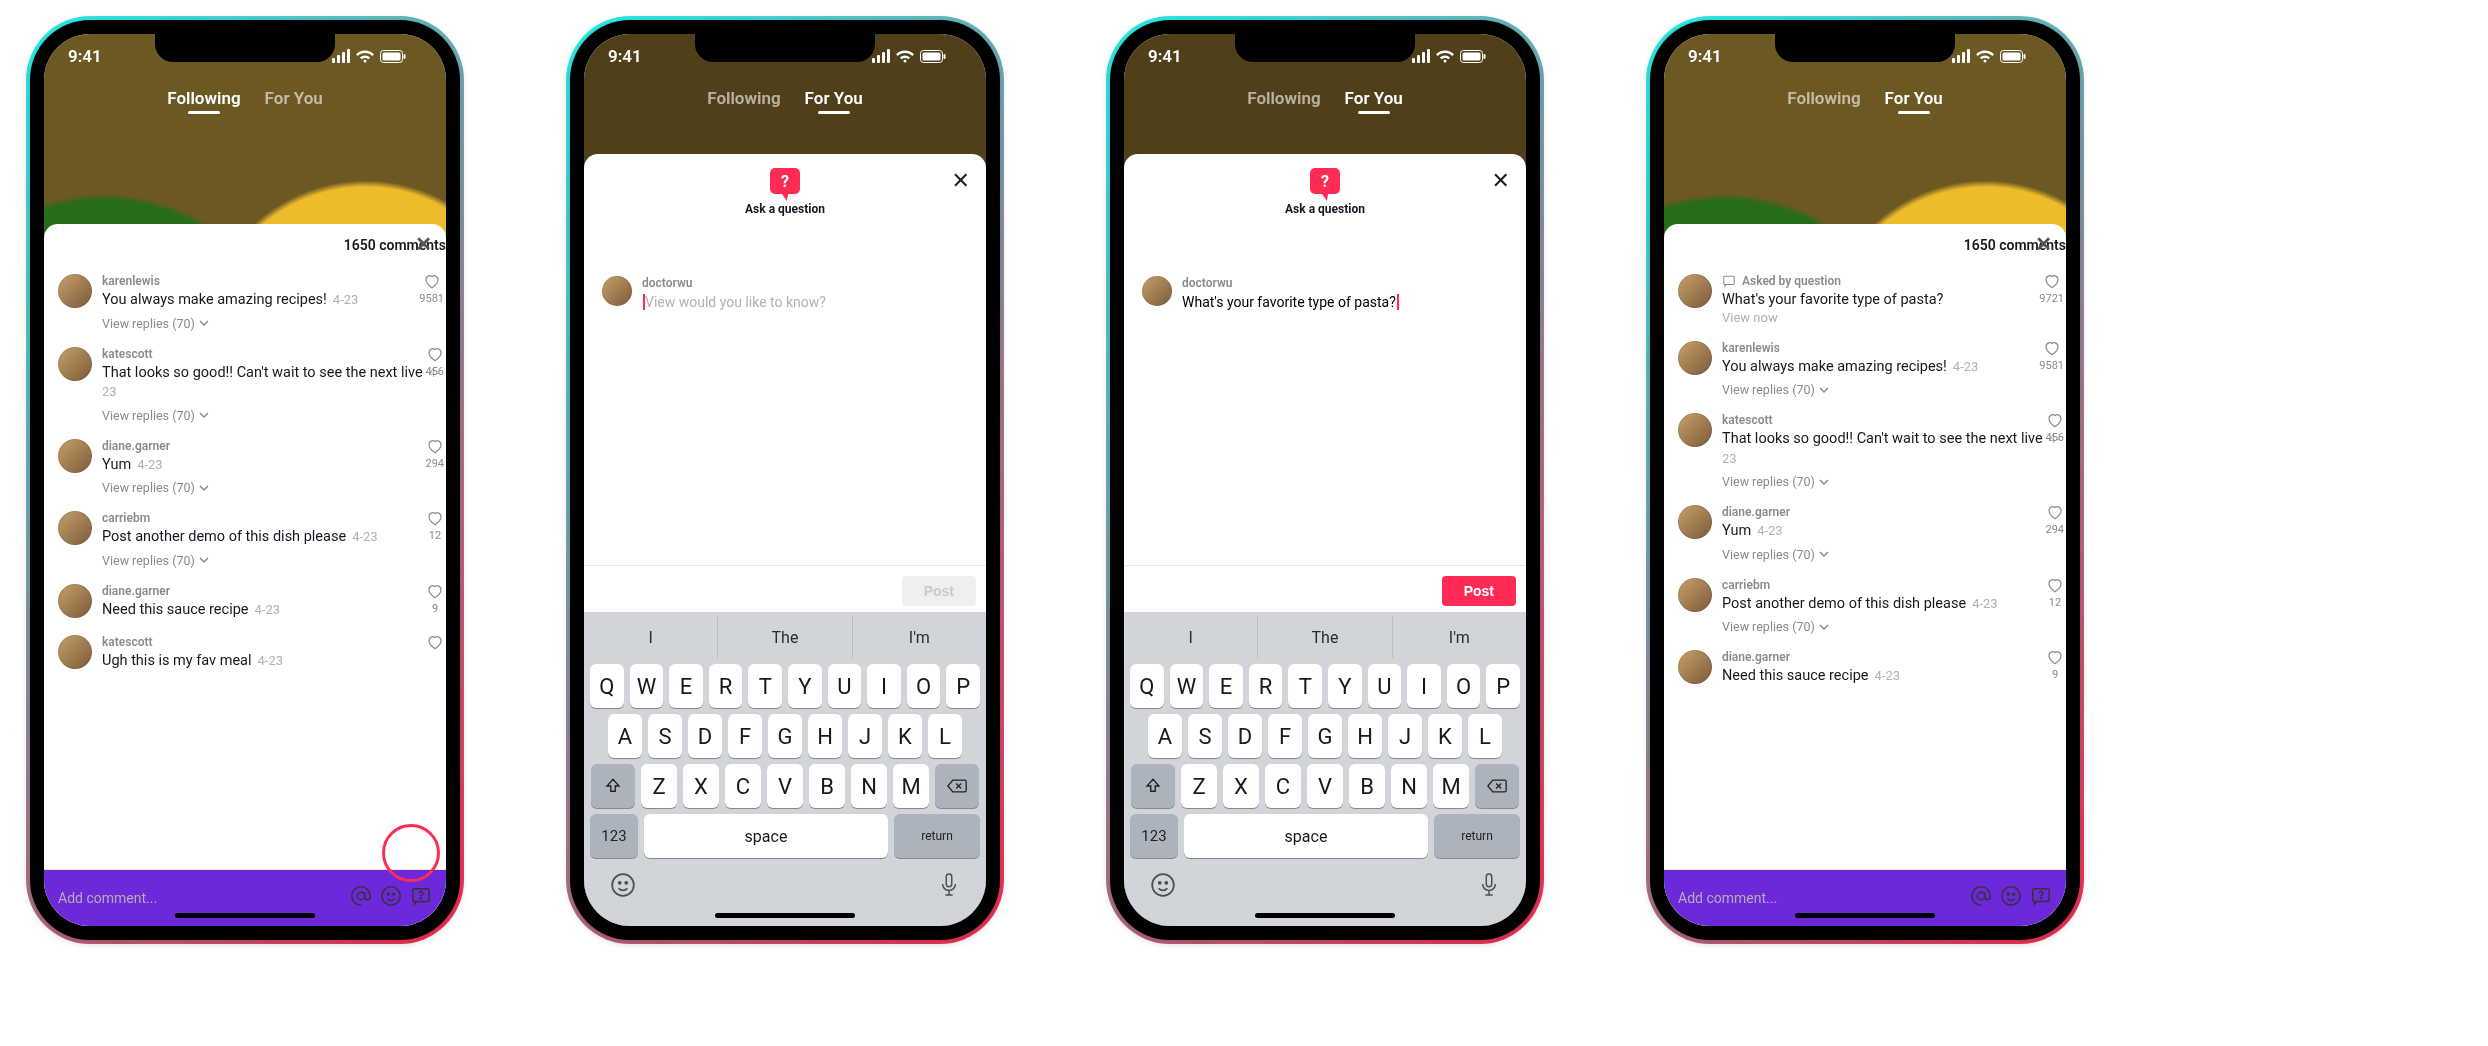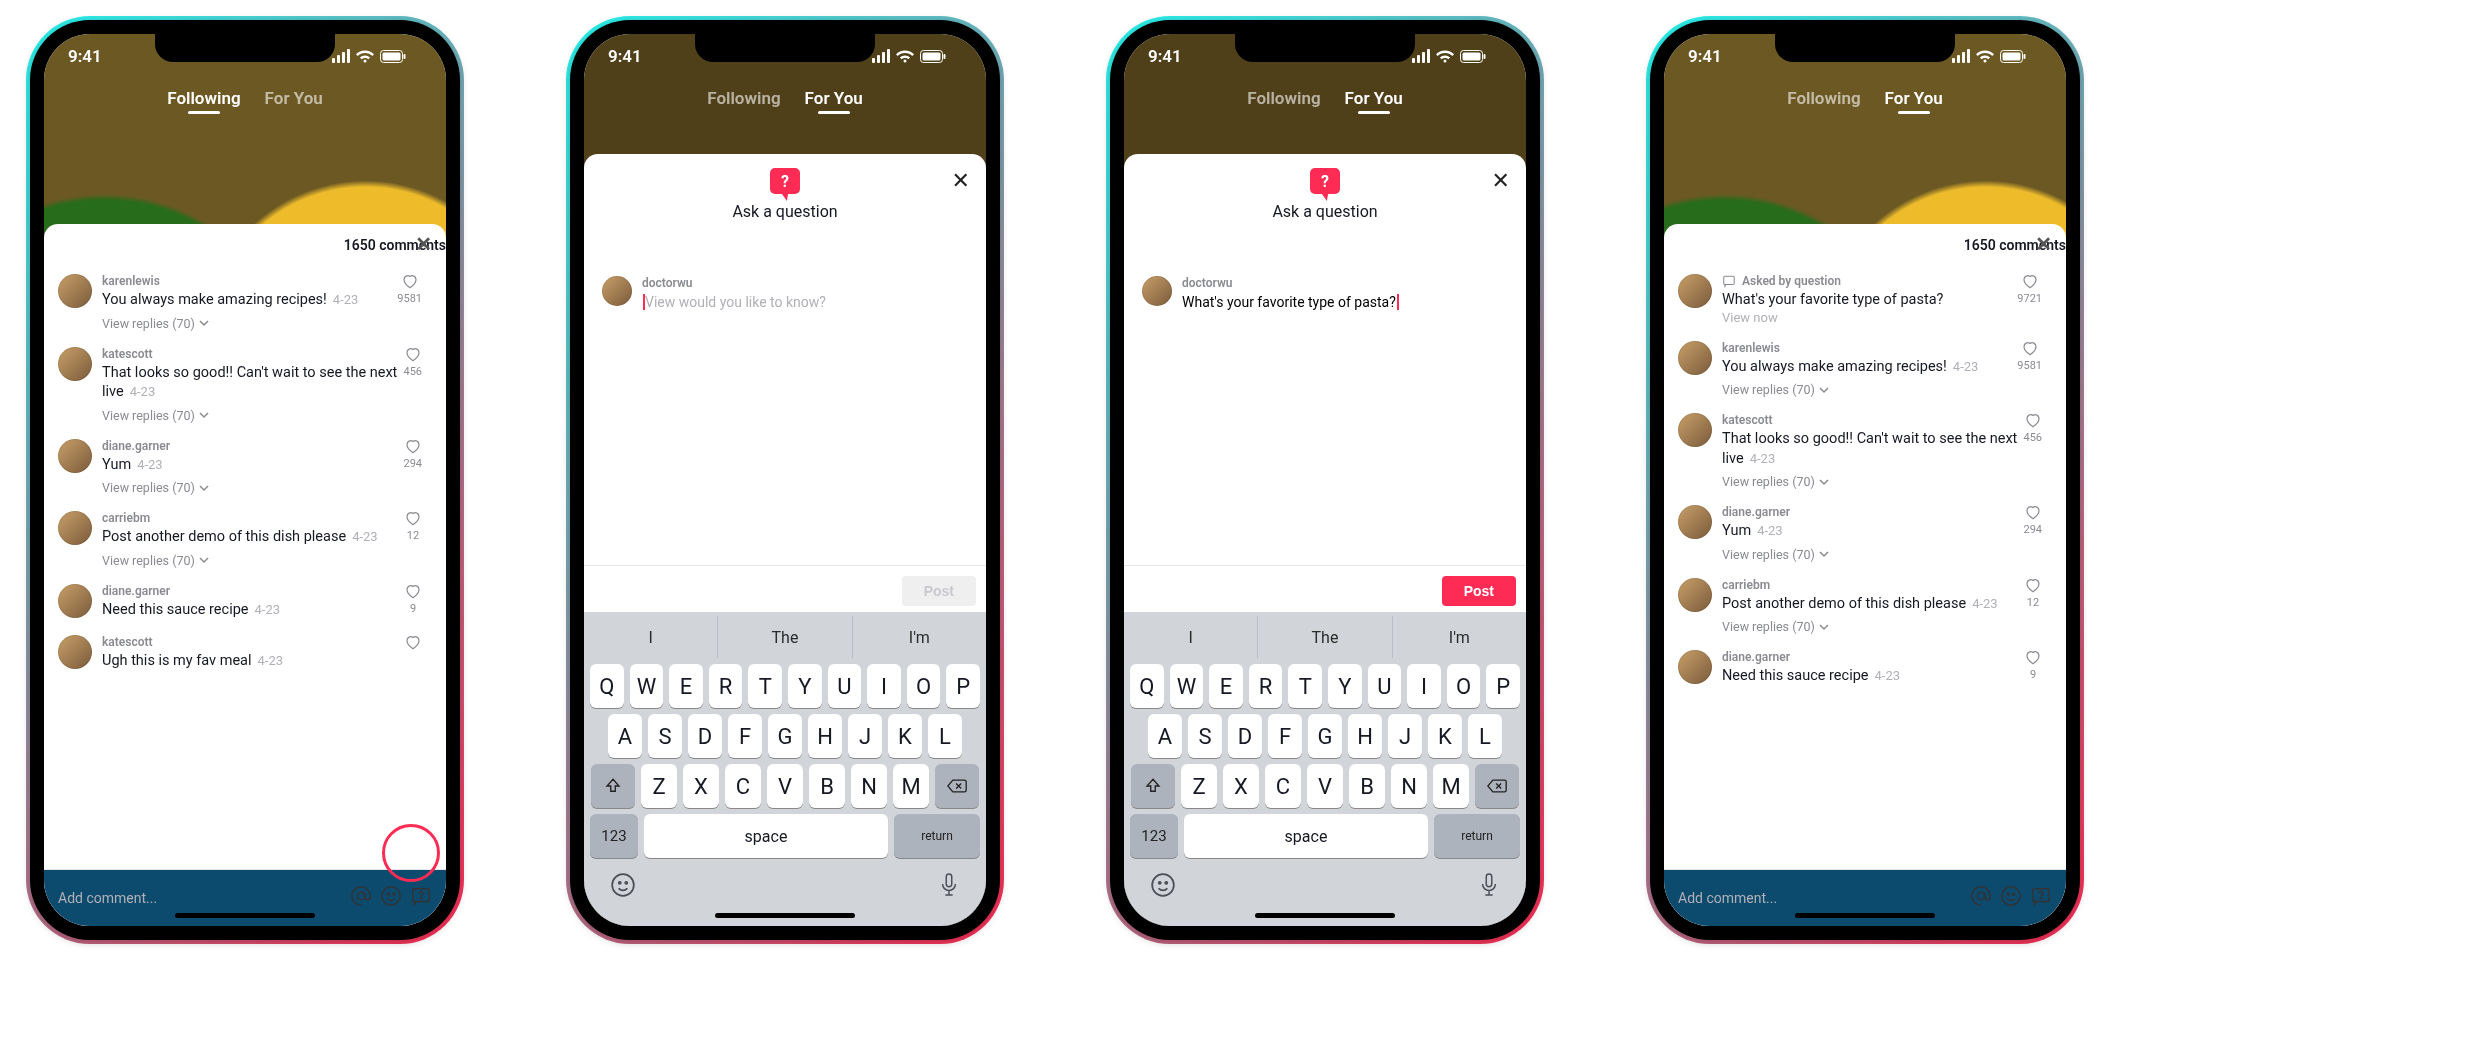--- a/index.html
+++ b/index.html
@@ -77,58 +77,58 @@
     border-top-left-radius:14px;border-top-right-radius:14px;
     display:flex; flex-direction:column; z-index:15;
   }
   .drawer-hd{
     height:42px; display:flex; align-items:center; justify-content:flex-end; position:relative;
     font-size:14px; font-weight:600; color:var(--text);
   }
   .drawer-hd .close{
     position:absolute; right:14px; top:10px; font-size:20px; line-height:1; color:#555;
   }
-  .clist{flex:1; overflow:hidden; padding:0 22px 0 14px}
+  .clist{flex:1; overflow:hidden; padding:0 0 0 14px}
   .cmt{display:flex; gap:10px; padding:8px 0; position:relative}
   .av{width:34px;height:34px;border-radius:50%;flex:0 0 auto;
       background:linear-gradient(135deg,#c9a06a,#7a5a3a);box-shadow:inset 0 0 0 1px rgba(0,0,0,.08)}
   .cmt .body{flex:1; min-width:0}
   .user{font-size:12px;font-weight:600;color:var(--sub);margin-bottom:2px;display:flex;align-items:center;gap:6px}
   .asked-ic{display:inline-flex;align-items:center;gap:4px;color:var(--sub)}
   .msg{font-size:14.5px;color:var(--text);line-height:1.35}
   .date{font-size:13px;color:var(--sub2);margin-left:6px}
   .just{font-size:13px;color:var(--sub2)}
   .vr{font-size:12.5px;color:var(--sub);margin-top:6px;display:flex;align-items:center;gap:4px}
   .like{position:absolute;right:2px;top:6px;text-align:center;color:var(--sub);font-size:11px}
   .like svg{display:block;margin:0 auto 2px}
 
   .cinput{
     height:56px;border-top:1px solid var(--line);display:flex;align-items:center;
-    padding:0 14px; gap:8px; background:#0c4a6e;
+    padding:0 14px; gap:8px; background:#6d28d9;
   }
   .cinput .ph{flex:1;font-size:14px;color:var(--sub2)}
   .cinput .ic{color:#333}
   .home-ind{position:absolute;bottom:8px;left:50%;transform:translateX(-50%);width:140px;height:5px;background:#000;border-radius:4px;z-index:40}
 
   .ask-hl{
     position:absolute; right:6px; bottom:44px; width:52px;height:52px;
     border:3px solid var(--pink); border-radius:50%; z-index:16;
   }
 
   
   .sheet{
     position:absolute; left:0;right:0;bottom:0; top:120px; background:#fff;
     border-top-left-radius:14px;border-top-right-radius:14px; z-index:18;
     display:flex; flex-direction:column;
   }
   .sheet-hd{height:96px; text-align:center; padding-top:14px; position:relative}
   .sheet-hd .close{position:absolute;right:16px;top:14px;font-size:22px;color:#222}
   .q-bubble{width:30px;height:26px;margin:0 auto 8px;background:var(--pink);border-radius:5px;position:relative;display:flex;align-items:center;justify-content:center;color:#fff;font-weight:700}
   .q-bubble::after{content:"";position:absolute;left:6px;bottom:-6px;border:6px solid transparent;border-top-color:var(--pink);border-right-color:var(--pink);transform:rotate(10deg)}
-  .sheet-title{font-size:16px;font-weight:400}
+  .sheet-title{font-size:12px;font-weight:700}
   .sheet-body{padding:12px 18px; display:flex; gap:10px}
   .sheet-body .av{width:30px;height:30px}
   .sheet-body .ph{font-size:14px;color:var(--sub2)}
   .sheet-body .typed{font-size:14px;color:#000}
   .caret{display:inline-block;width:2px;height:16px;background:var(--pink);vertical-align:-3px;margin-left:1px}
   .sheet-foot{margin-top:auto;padding:10px 10px;border-top:1px solid var(--line);display:flex;justify-content:flex-end}
   .post-btn{font-size:14px;font-weight:600;border:none;border-radius:4px;padding:7px 22px}
   .post-btn.disabled{background:#efeff0;color:#c9c9cf}
   .post-btn.enabled{background:var(--pink);color:#fff}
 

